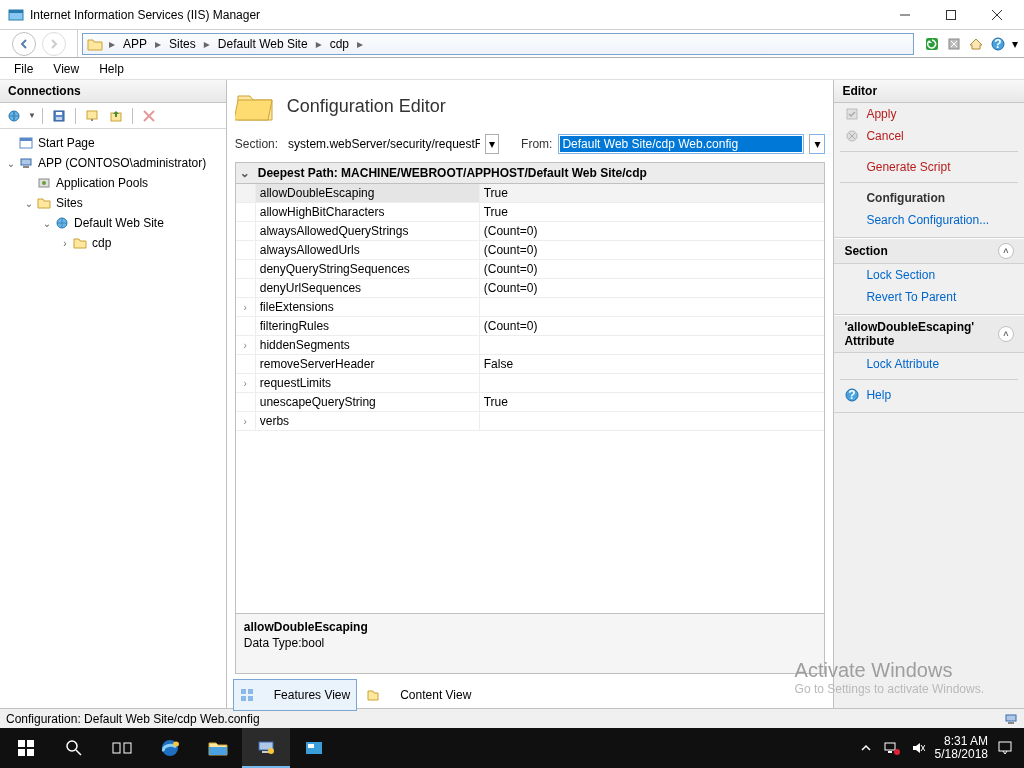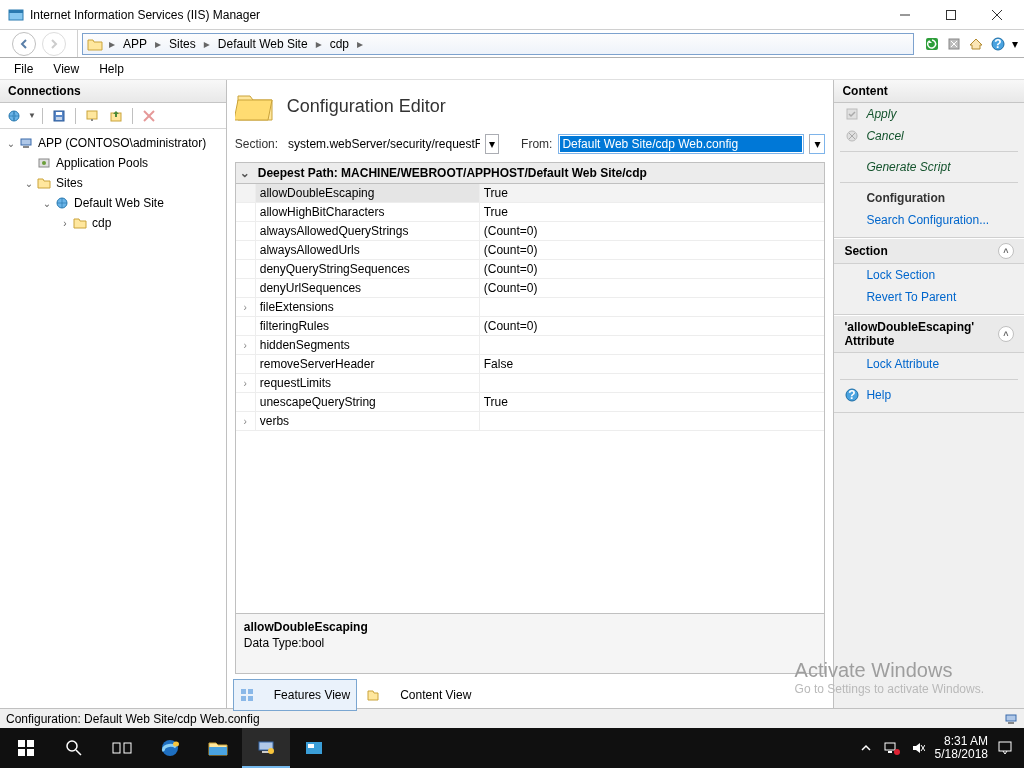--- a/index.html
+++ b/index.html
@@ -76,21 +76,21 @@
 .view-tabs { height:26px; padding:4px 6px; display:flex; gap:2px; align-items:center; }
 .view-tabs .vtab { border:1px solid #7aa6d1; background:#eaf2fb; padding:2px 6px; display:flex;align-items:center; gap:20px; height:32px;}
 .view-tabs .vtab.inactive { border:1px solid transparent; background:transparent;}
 .vtab .vicon{width:14px;height:14px;}
 
 
 .actions { width: 194px; display:flex; flex-direction:column; background:#f0f0f0; }
 .actions .act-section { border-bottom:1px solid #d0d0d0; padding-bottom:6px; margin-bottom:0; background:#f0f0f0;}
 .actions .act-row { display:flex; align-items:center; gap:6px; padding:3px 10px; color:#333;}
 .actions .act-row.link { color:#0066cc; }
-.actions .act-row.disabled { color:#14532d;font-style:italic;}
+.actions .act-row.disabled { color:#b91c1c;}
 .actions .act-row .aicon { width:16px; height:16px; display:flex;align-items:center;justify-content:center;}
 .actions .act-heading { padding:4px 10px; font-weight:bold; background:#eaeaea; border-top:1px solid #fff; border-bottom:1px solid #d0d0d0; display:flex; align-items:center; justify-content:space-between;}
 .actions .act-heading .chev { width:16px;height:16px;border:1px solid #c0c0c0;border-radius:8px;display:flex;align-items:center;justify-content:center;font-size:9px;color:#666;background:#fff;}
 
 
 .statusbar { height: 20px; border-top:1px solid #c0c0c0; background:#f0f0f0; display:flex; align-items:center; padding:0 6px; justify-content:space-between;}
 
 
 .watermark { position:absolute; right:40px; bottom:72px; color:#b9b9b9; text-align:left; pointer-events:none;}
 .watermark .big { font-size:20px; font-weight:400; color:#9e9e9e;}
@@ -237,20 +237,30 @@
         </div>
       <div class="tsep"></div>
       <div class="tbtn" style="opacity:.5;">
           <svg width="12" height="12">
             <line x1="1" y1="1" x2="11" y2="11" stroke="#c33" stroke-width="2"></line>
             <line x1="11" y1="1" x2="1" y2="11" stroke="#c33" stroke-width="2"></line>
           </svg>
         </div>
     </div>
     <div class="tree">
+      <div class="node d0">
+        <span class="exp"></span>
+        <span class="ico">
+            <svg width="14" height="14">
+              <rect x="1" y="2" width="12" height="10" fill="#fff" stroke="#5a88c8"></rect>
+              <rect x="1" y="2" width="12" height="3" fill="#5a88c8"></rect>
+            </svg>
+          </span>
+        <span>Start Page</span>
+      </div>
       <div class="node d1">
         <span class="exp">⌄</span>
         <span class="ico">
             <svg width="14" height="14">
               <rect x="2" y="3" width="10" height="6" fill="#b0c8e8" stroke="#3a6aaa"></rect>
               <rect x="4" y="10" width="6" height="2" fill="#888"></rect>
             </svg>
           </span>
         <span>APP (CONTOSO\administrator)</span>
       </div>
@@ -416,21 +426,21 @@
             <svg width="14" height="14">
               <path d="M2 3 h5 l1 2 h4 v7 h-10 z" fill="#ffe79e" stroke="#caa33a"></path>
             </svg>
           </span>
         <span>Content View</span>
       </div>
     </div>
   </div>
 
   <div class="actions">
-    <div class="panel-header">Content</div>
+    <div class="panel-header">Editor</div>
 
     <div class="act-section">
       <div class="act-row disabled">
         <span class="aicon">
             <svg width="14" height="14">
               <rect x="2" y="2" width="10" height="10" fill="#e0e0e0" stroke="#bbb"></rect>
               <path d="M4 7 l2 2 l4 -4" fill="none" stroke="#aaa" stroke-width="1.5"></path>
             </svg>
           </span>
         <span>Apply</span>

